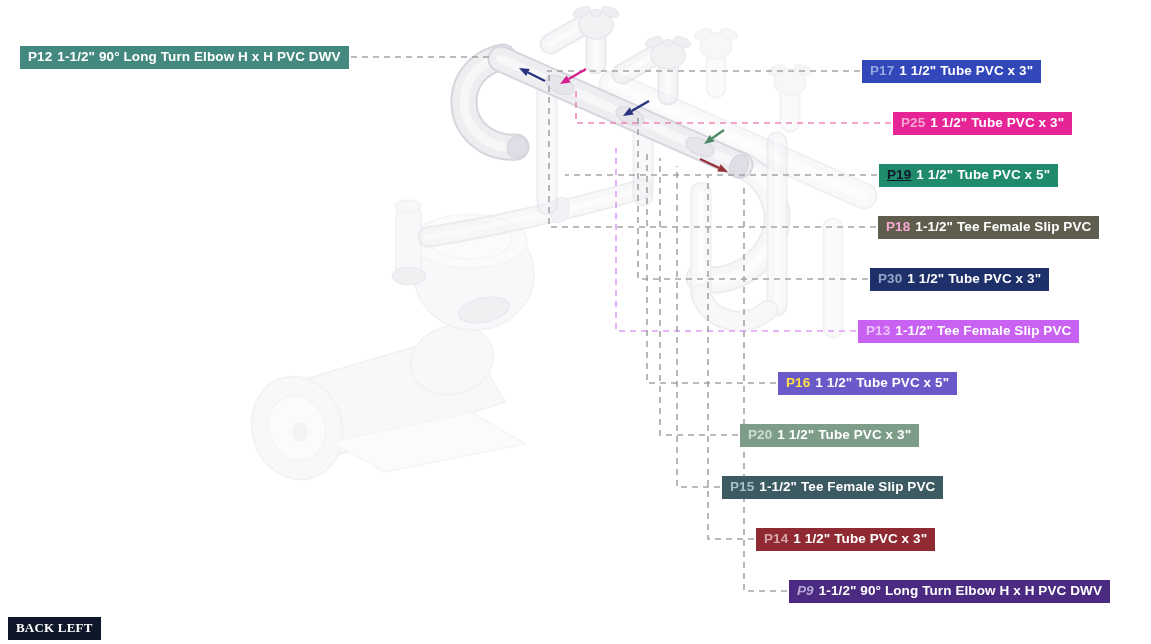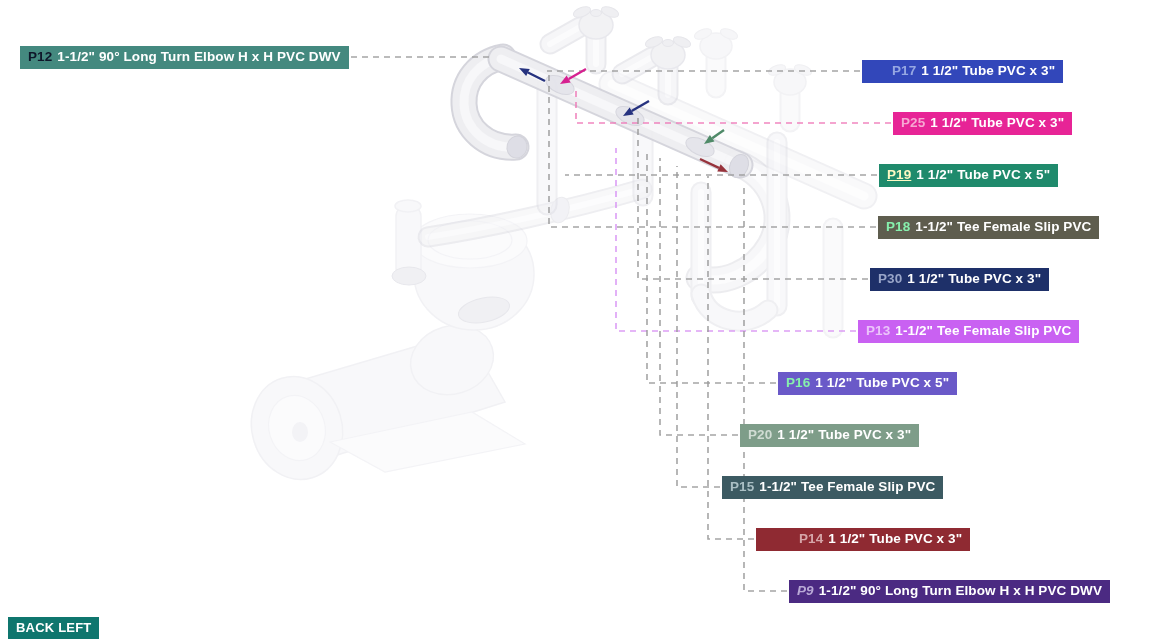--- a/index.html
+++ b/index.html
@@ -24,22 +24,22 @@
   .pumpLite{fill:#f7f7fa;stroke:#eaeaef;stroke-width:1.2;}
   
   .callout{
     position:absolute;white-space:nowrap;z-index:3;
     padding:3px 8px 4px 8px;font-size:13.5px;font-weight:bold;line-height:1.22;
     color:#ffffff;letter-spacing:.1px;cursor:pointer;
   }
   .callout .pid{margin-right:5px;}
   
   .view-badge{
-    position:absolute;left:8px;top:617px;z-index:3;background:#0f766e;color:#ffffff;
-    font-size:13px;font-weight:bold;padding:3px 8px 4px 8px;letter-spacing:.2px;
+    position:absolute;left:8px;top:617px;z-index:3;background:#0f172a;color:#ffffff;
+    font-size:13px;font-weight:bold;padding:3px 8px 4px 8px;letter-spacing:.2px;font-family:Liberation Serif, serif;
   }
 </style>
 </head>
 <body>
 
 <div id="stage">
 
   <svg id="render-svg" width="1151" height="644" viewBox="0 0 1151 644">
     <defs>
       <path id="pU" d="M516,147 C486,149 465,128 464,104 C463,81 478,62 503,57"></path>
@@ -189,28 +189,28 @@
           <polygon points="704,144 709.8984698277371,134.98844887429055 714.4861685826437,141.54230423844285" fill="#4f8a68"></polygon>
         </g>
         <g>
           <line x1="700" y1="159" x2="718.9299103225156" y2="167.78888693545372" stroke="#97333c" stroke-width="2.4"></line>
           <polygon points="728,172 717.2454650966971,171.41692280644745 720.6143555483342,164.16085106446" fill="#97333c"></polygon>
         </g>
       </g>
   </svg>
 
   <div id="callout-layer">
-      <div class="callout" style="left: 20px; top: 46px; background: rgb(68, 137, 127);"><span class="pid" style="color: #0f172a;">P12</span><span>1-1/2" 90° Long Turn Elbow H x H PVC DWV</span></div>
-      <div class="callout" style="left: 862px; top: 60px; background: rgb(50, 71, 186);"><span class="pid" style="color: rgb(150, 167, 226); margin-left: 22px;">P17</span><span>1 1/2" Tube PVC x 3"</span></div>
+      <div class="callout" style="left: 20px; top: 46px; background: rgb(68, 137, 127);"><span class="pid" style="color: #ffffff;">P12</span><span>1-1/2" 90° Long Turn Elbow H x H PVC DWV</span></div>
+      <div class="callout" style="left: 862px; top: 60px; background: rgb(50, 71, 186);"><span class="pid" style="color: rgb(150, 167, 226);">P17</span><span>1 1/2" Tube PVC x 3"</span></div>
       <div class="callout" style="left: 893px; top: 112px; background: rgb(231, 36, 150);"><span class="pid" style="color: rgb(246, 168, 210); text-align: right;">P25</span><span>1 1/2" Tube PVC x 3"</span></div>
-      <div class="callout" style="left: 879px; top: 164px; background: rgb(31, 138, 108);"><span class="pid" style="color: #fef9c3; text-decoration: underline;">P19</span><span>1 1/2" Tube PVC x 5"</span></div>
-      <div class="callout" style="left: 878px; top: 216px; background: rgb(94, 93, 78);"><span class="pid" style="color: #86efac;">P18</span><span>1-1/2" Tee Female Slip PVC</span></div>
+      <div class="callout" style="left: 879px; top: 164px; background: rgb(31, 138, 108);"><span class="pid" style="color: #0f172a; text-decoration: underline;">P19</span><span>1 1/2" Tube PVC x 5"</span></div>
+      <div class="callout" style="left: 878px; top: 216px; background: rgb(94, 93, 78);"><span class="pid" style="color: #f9a8d4;">P18</span><span>1-1/2" Tee Female Slip PVC</span></div>
       <div class="callout" style="left: 870px; top: 268px; background: rgb(30, 48, 105);"><span class="pid" style="color: rgb(153, 165, 200);">P30</span><span>1 1/2" Tube PVC x 3"</span></div>
       <div class="callout" style="left: 858px; top: 320px; background: rgb(201, 97, 242);"><span class="pid" style="color: rgb(235, 196, 250);">P13</span><span>1-1/2" Tee Female Slip PVC</span></div>
-      <div class="callout" style="left: 778px; top: 372px; background: rgb(106, 89, 200);"><span class="pid" style="color: #86efac;">P16</span><span>1 1/2" Tube PVC x 5"</span></div>
+      <div class="callout" style="left: 778px; top: 372px; background: rgb(106, 89, 200);"><span class="pid" style="color: #fde047;">P16</span><span>1 1/2" Tube PVC x 5"</span></div>
       <div class="callout" style="left: 740px; top: 424px; background: rgb(126, 157, 137);"><span class="pid" style="color: rgb(208, 220, 211); text-align: right;">P20</span><span>1 1/2" Tube PVC x 3"</span></div>
       <div class="callout" style="left: 722px; top: 476px; background: rgb(60, 90, 98);"><span class="pid" style="color: rgb(170, 191, 196); margin-top: 48px;">P15</span><span>1-1/2" Tee Female Slip PVC</span></div>
-      <div class="callout" style="left: 756px; top: 528px; background: rgb(143, 42, 50);"><span class="pid" style="color: rgb(214, 166, 169); margin-left: 35px;">P14</span><span>1 1/2" Tube PVC x 3"</span></div>
+      <div class="callout" style="left: 756px; top: 528px; background: rgb(143, 42, 50);"><span class="pid" style="color: rgb(214, 166, 169);">P14</span><span>1 1/2" Tube PVC x 3"</span></div>
       <div class="callout" style="left: 789px; top: 580px; background: rgb(75, 42, 130);"><span class="pid" style="color: rgb(185, 169, 214); font-style: italic;">P9</span><span>1-1/2" 90° Long Turn Elbow H x H PVC DWV</span></div>
     </div>
 
   <div class="view-badge">BACK LEFT</div>
 </div>
 
 </body></html>

